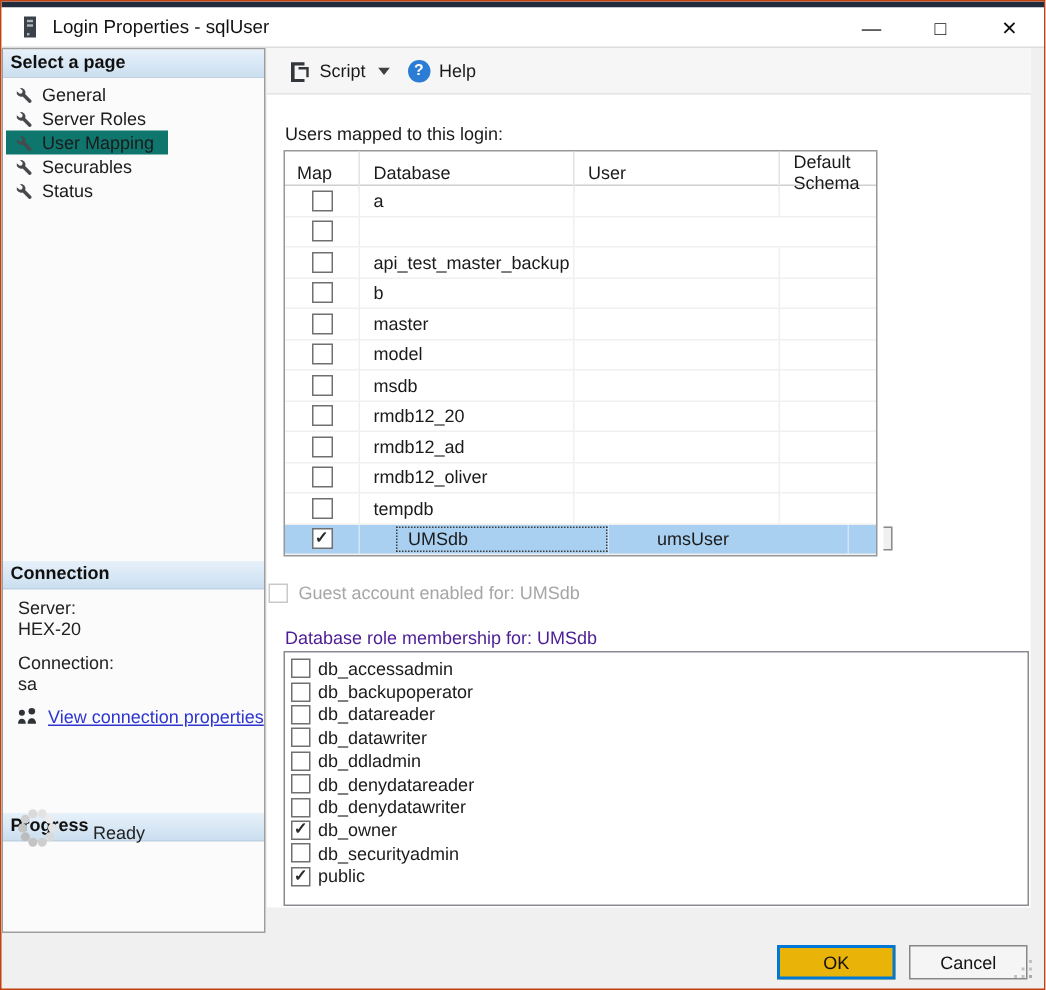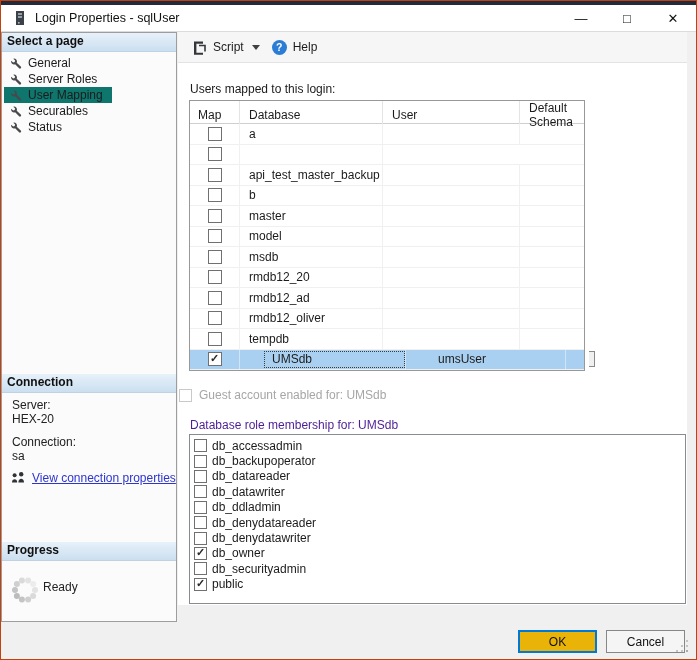--- a/index.html
+++ b/index.html
@@ -27,21 +27,21 @@
   .ph-conn{top:341px;}
   .ph-prog{top:509px;}
   .page-list{position:absolute;top:22px;left:2px;}
   .page-item{display:flex;align-items:center;gap:6px;height:16px;padding:0 9px 0 6px;width:max-content;}
   .page-item.sel{background:#0f766e;}
   .wrench{display:flex;}
   .conn-body{position:absolute;top:365px;left:10px;line-height:14px;color:#222;}
   .lbl2{margin-top:9px;}
   .link-row{margin-top:7px;display:flex;align-items:center;gap:6px;margin-left:-2px;}
   .link-row a{color:var(--link-blue,#2d35cf);text-decoration:underline;cursor:pointer;}
-  .prog-body{position:absolute;top:542px;left:8px;display:flex;align-items:flex-start;gap:3px;}
+  .prog-body{position:absolute;top:504px;left:8px;display:flex;align-items:center;gap:22px;}
   .ready{margin-top:5px;color:#222;}
   
   .right-pane{position:absolute;left:177px;top:31px;width:509px;height:573px;background:#fff;}
   .toolbar{position:absolute;top:0;left:0;right:0;height:31px;background:#f6f6f6;
     border-bottom:1px solid #e3e3e3;display:flex;align-items:center;padding-left:9px;box-sizing:border-box;}
   .tb-btn{display:flex;align-items:center;gap:6px;padding:3px 5px;cursor:default;}
   .tb-drop{padding:3px 7px 3px 3px;display:flex;align-items:center;}
   .help-ic{width:15px;height:15px;border-radius:50%;background:var(--help-blue,#2a7cd4);color:#fff;
     font-weight:bold;font-size:10.5px;display:flex;align-items:center;justify-content:center;}
   .help-ic::after{content:"?";}

